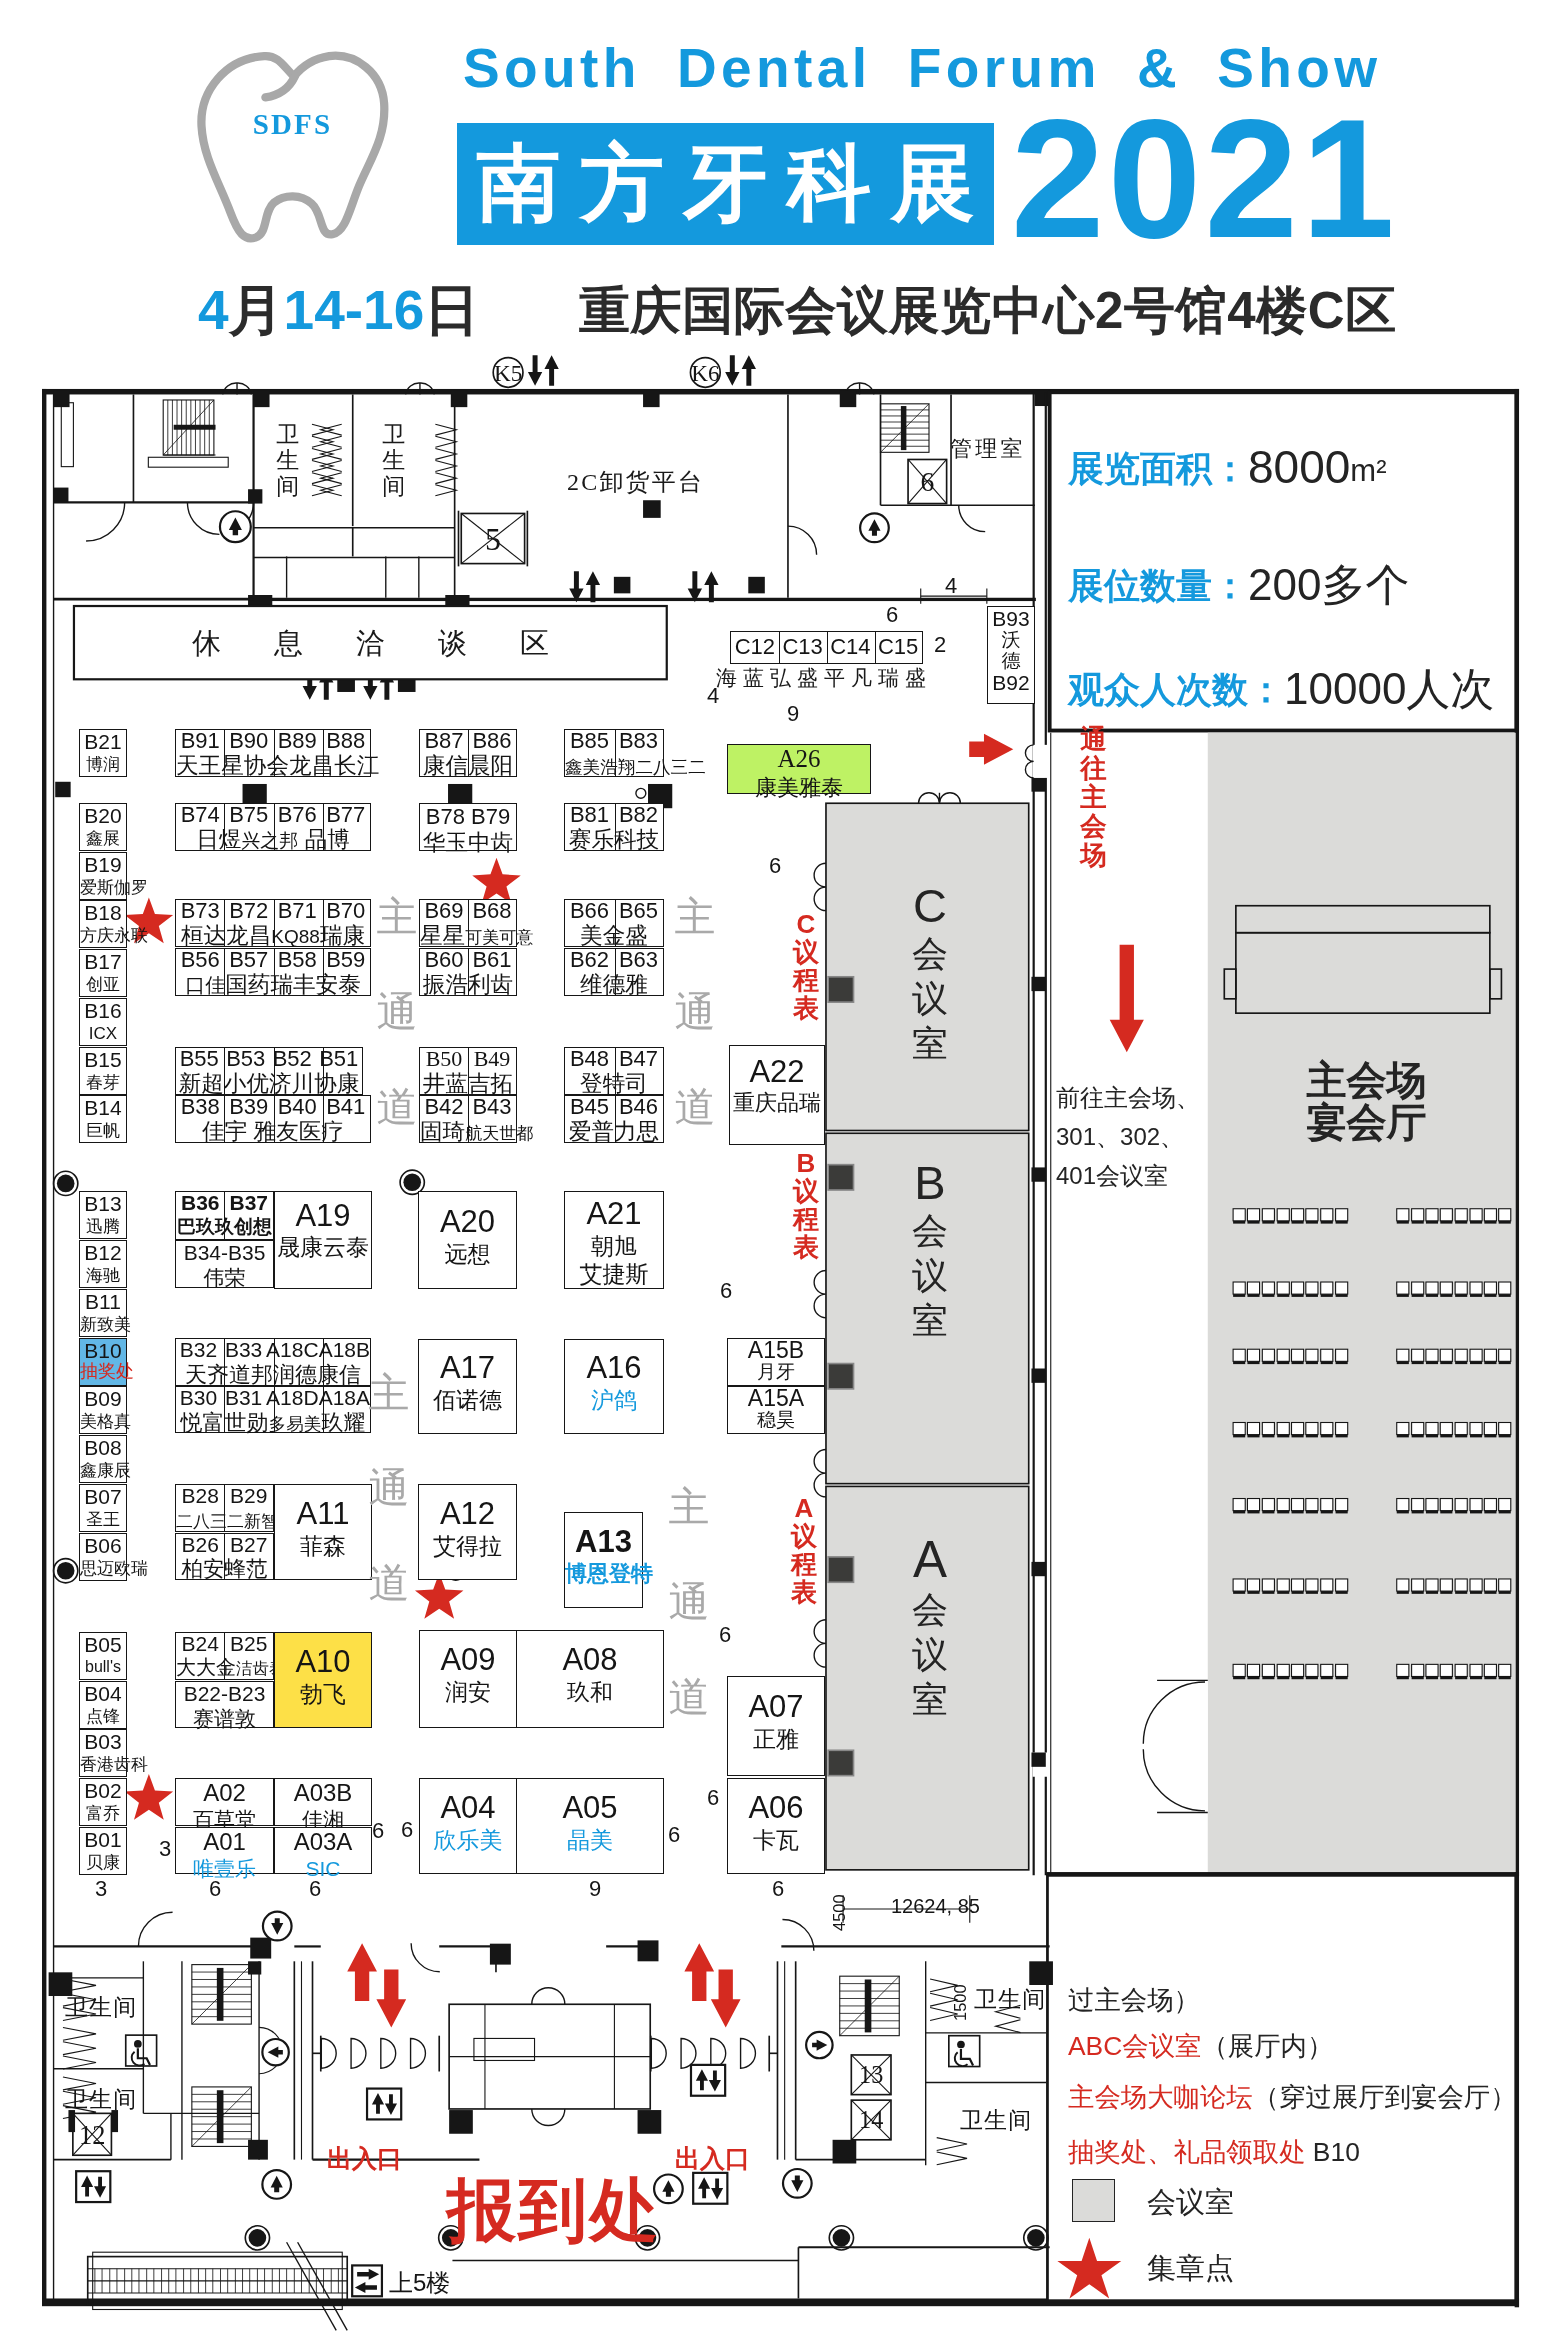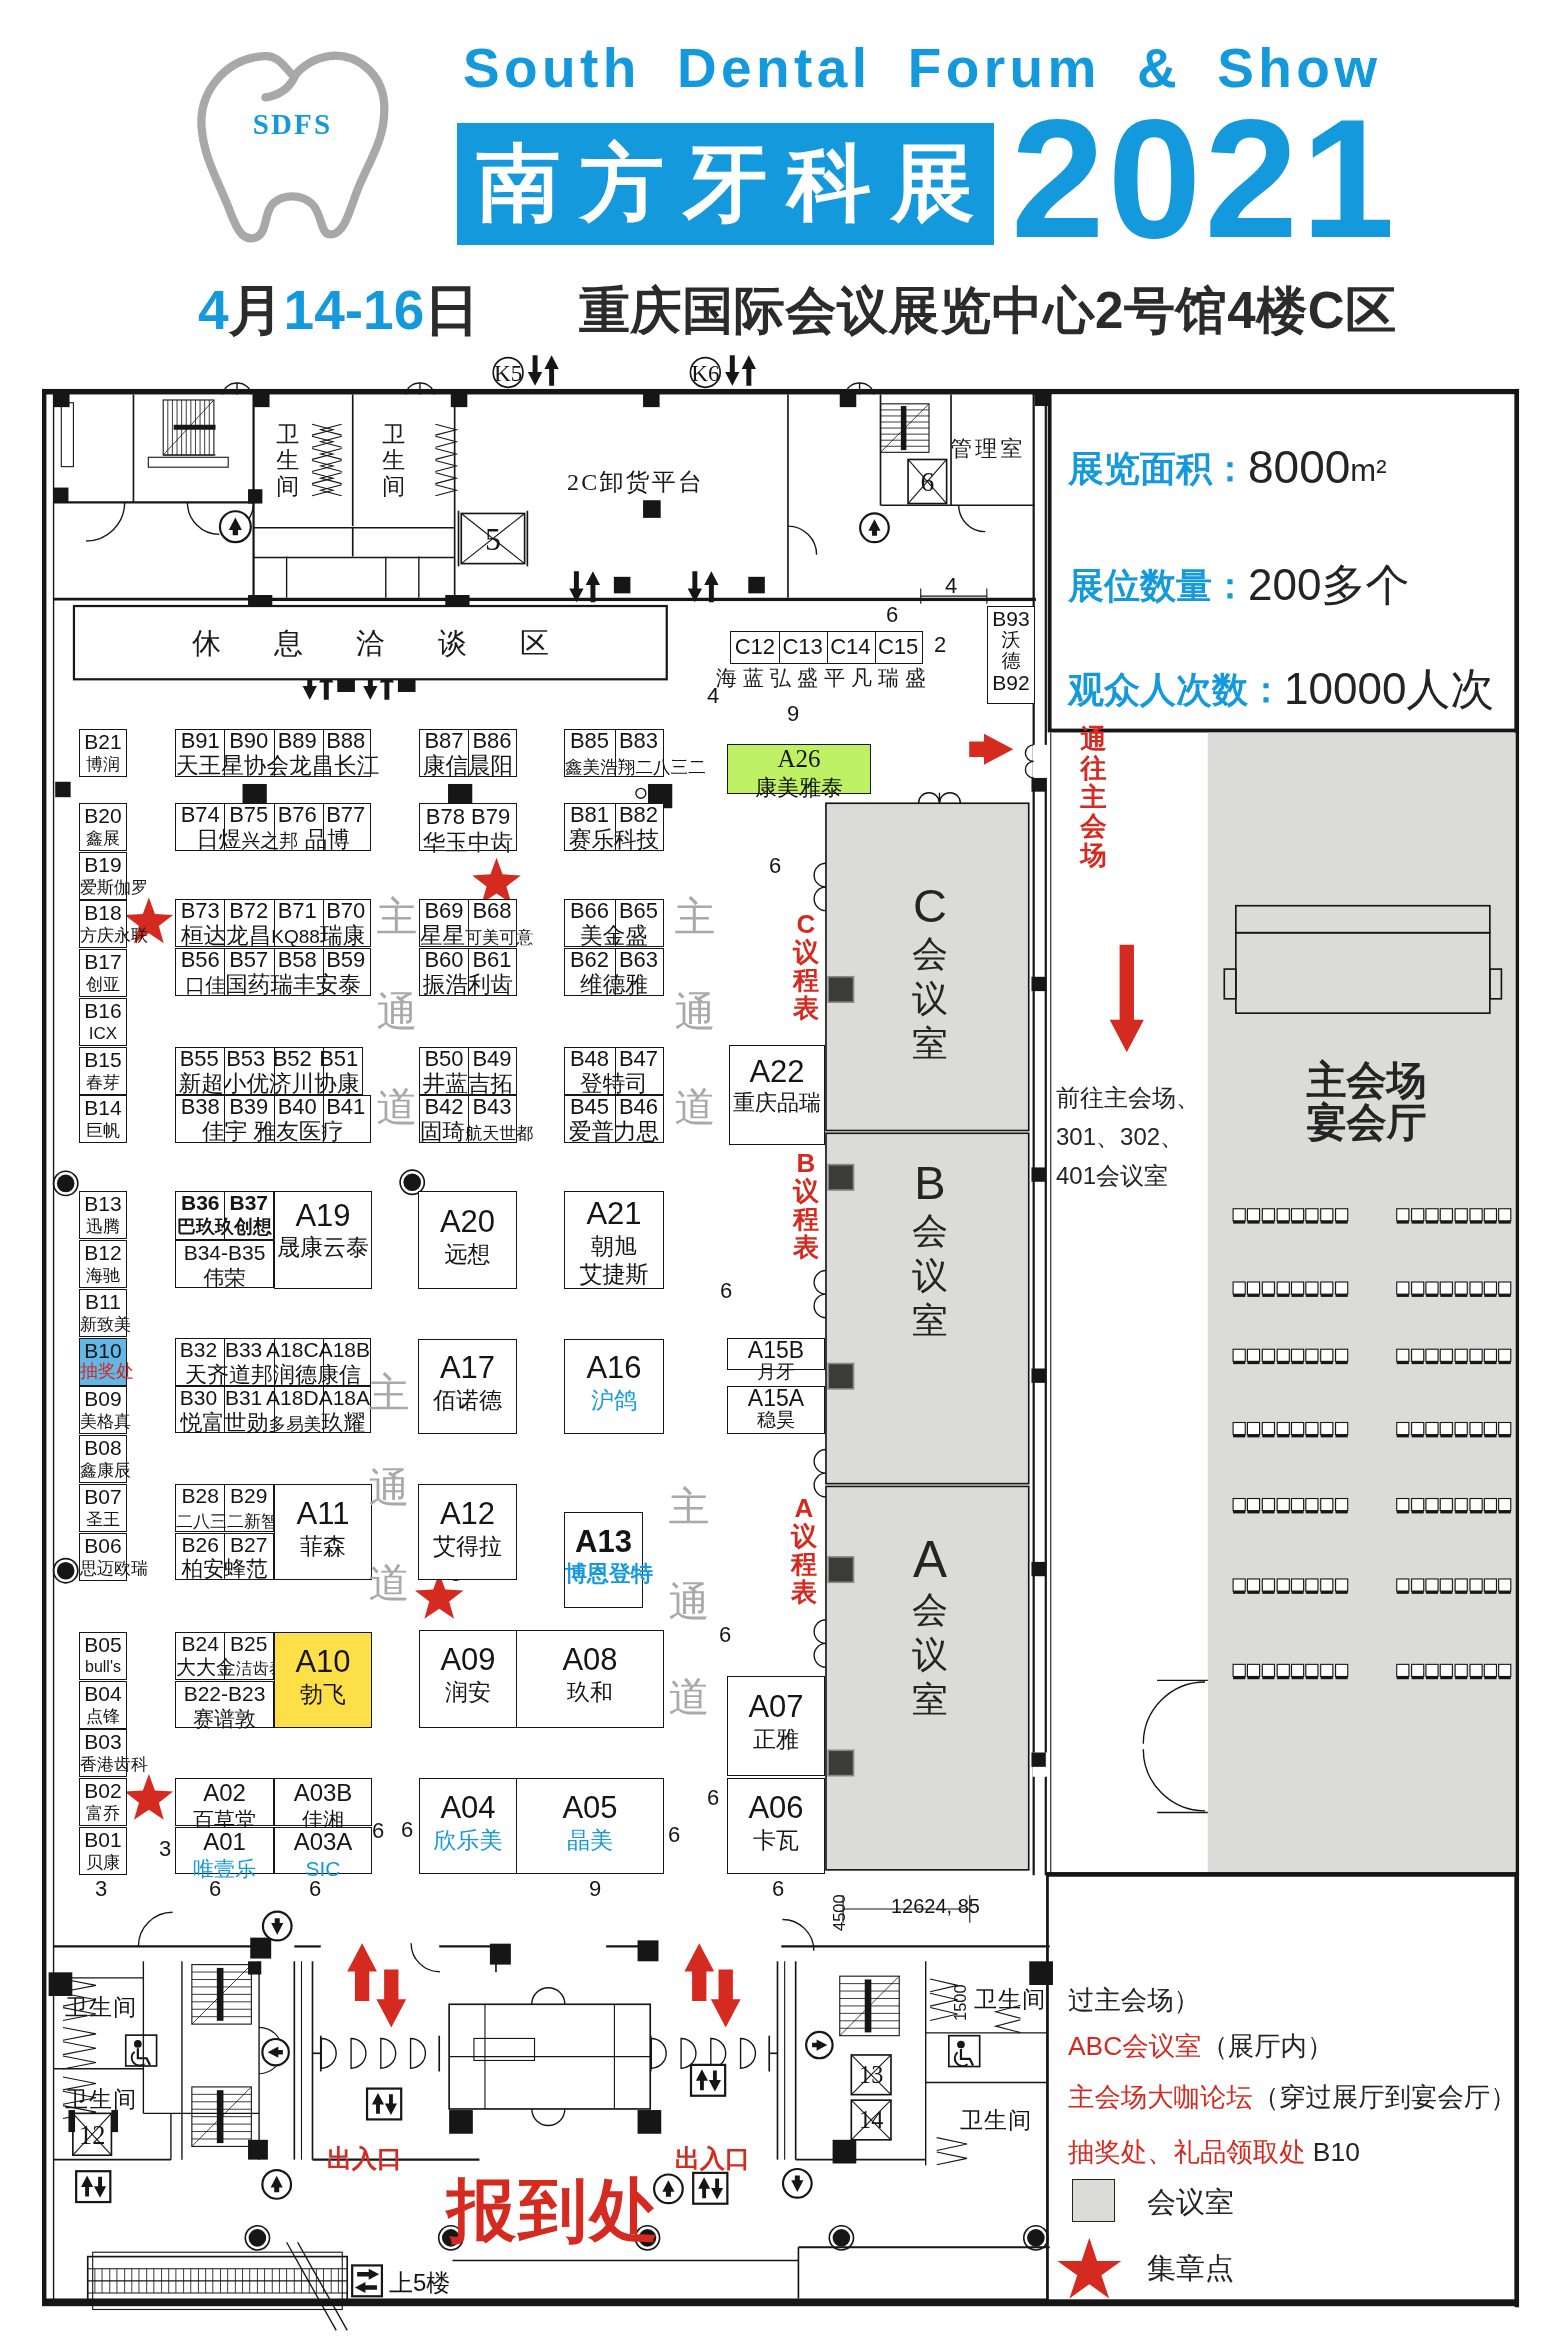--- a/index.html
+++ b/index.html
@@ -1177,21 +1177,21 @@
 
 <div class="booth" style="left:419px;top:948px;width:98px;height:48px;background:#fff;">
       <i style="position:absolute;left:48px;top:0;bottom:0;width:1.1px;background:#161616"></i>
       <div style="display:flex;align-items:flex-end;height:22px;font-size:22px;position:relative">
         <span style="flex:1 1 0">B60</span>
         <span style="flex:1 1 0">B61</span>
       </div>
       <div style="font-size:22.6px;white-space:nowrap;line-height:1.25">振浩利齿</div>
     </div>
 
-<div class="booth" style="left:419px;top:1047px;width:98px;height:48px;background:#fff;">
+<div class="booth" style="left:419px;top:1047px;width:98px;height:48px;background:#fff;font-family:Liberation Serif, serif;">
       <i style="position:absolute;left:48px;top:0;bottom:0;width:1.1px;background:#161616"></i>
       <div style="display:flex;align-items:flex-end;height:22px;font-size:22px;position:relative">
         <span style="flex:1 1 0">B50</span>
         <span style="flex:1 1 0">B49</span>
       </div>
       <div style="font-size:22.6px;white-space:nowrap;line-height:1.25">井蓝吉拓</div>
     </div>
 
 <div class="booth" style="left:419px;top:1095px;width:98px;height:48px;background:#fff;">
       <i style="position:absolute;left:48px;top:0;bottom:0;width:1.1px;background:#161616"></i>
@@ -1325,21 +1325,21 @@
 <div class="booth" style="left:418px;top:1339px;width:99px;height:95px;background:#fff;">
       <div style="padding-top:10px;font-size:31px;line-height:1.15">A17</div>
       <div style="font-size:23px;white-space:nowrap;line-height:1.25">佰诺德</div>
     </div>
 
 <div class="booth" style="left:564px;top:1339px;width:100px;height:95px;background:#fff;">
       <div style="padding-top:10px;font-size:31px;line-height:1.15">A16</div>
       <div style="font-size:23px;white-space:nowrap;color:#1499dd;line-height:1.25">沪鸽</div>
     </div>
 
-<div class="booth" style="left:727px;top:1338px;width:98px;height:32px;background:#fff;">
+<div class="booth" style="left:727px;top:1338px;width:98px;height:48px;background:#fff;">
       <div style="padding-top:0px;font-size:23px;line-height:1.0">A15B</div>
       <div style="font-size:19px;white-space:nowrap;line-height:1.1">月牙</div>
     </div>
 
 <div class="booth" style="left:727px;top:1386px;width:98px;height:48px;background:#fff;">
       <div style="padding-top:0px;font-size:23px;line-height:1.0">A15A</div>
       <div style="font-size:19px;white-space:nowrap;line-height:1.1">稳昊</div>
     </div>
 
 <div class="booth" style="left:175px;top:1484px;width:99px;height:48px;background:#fff;">

